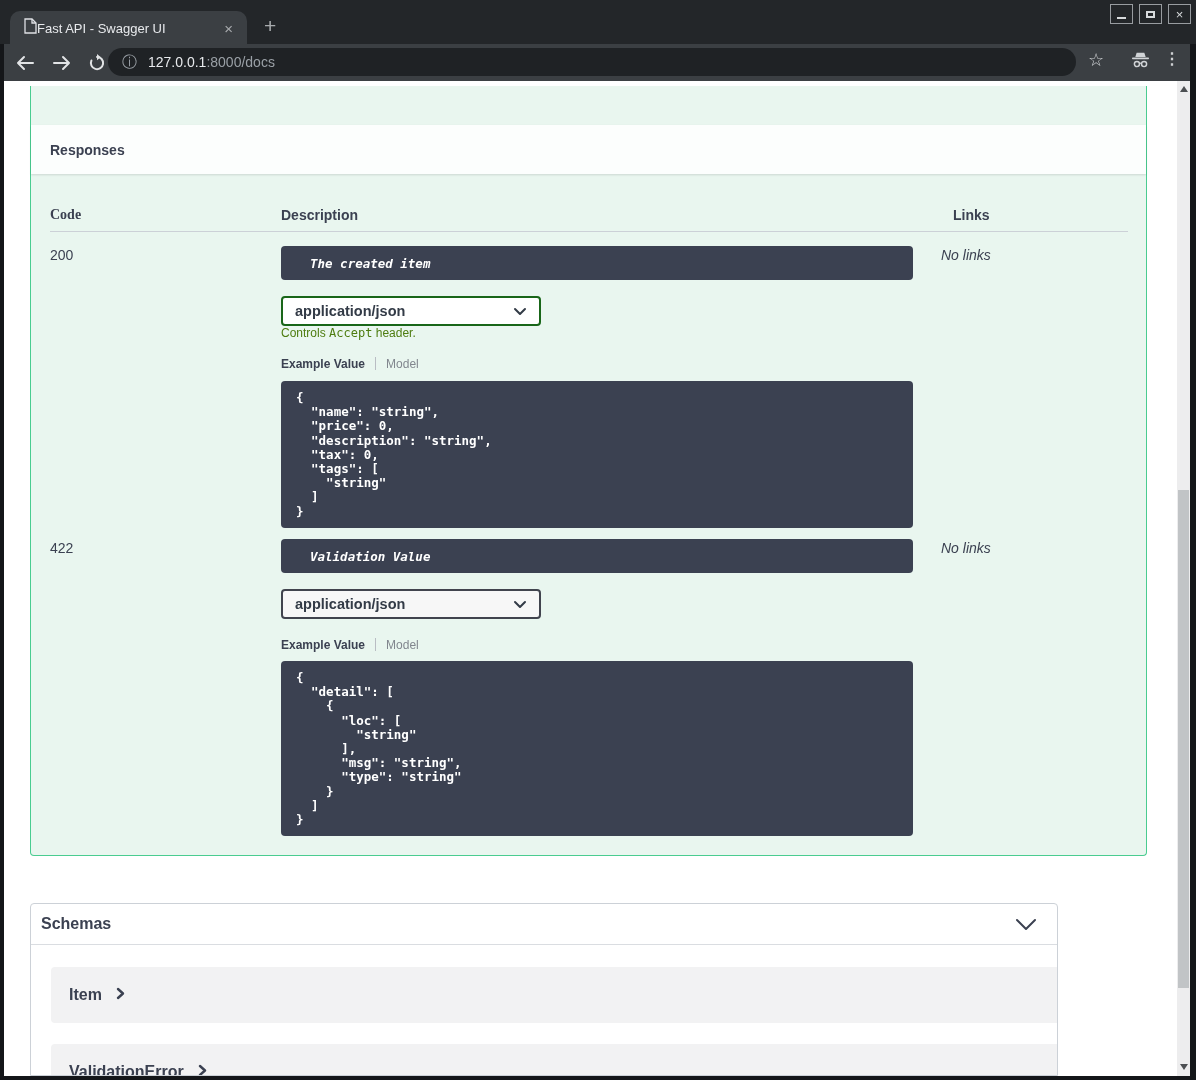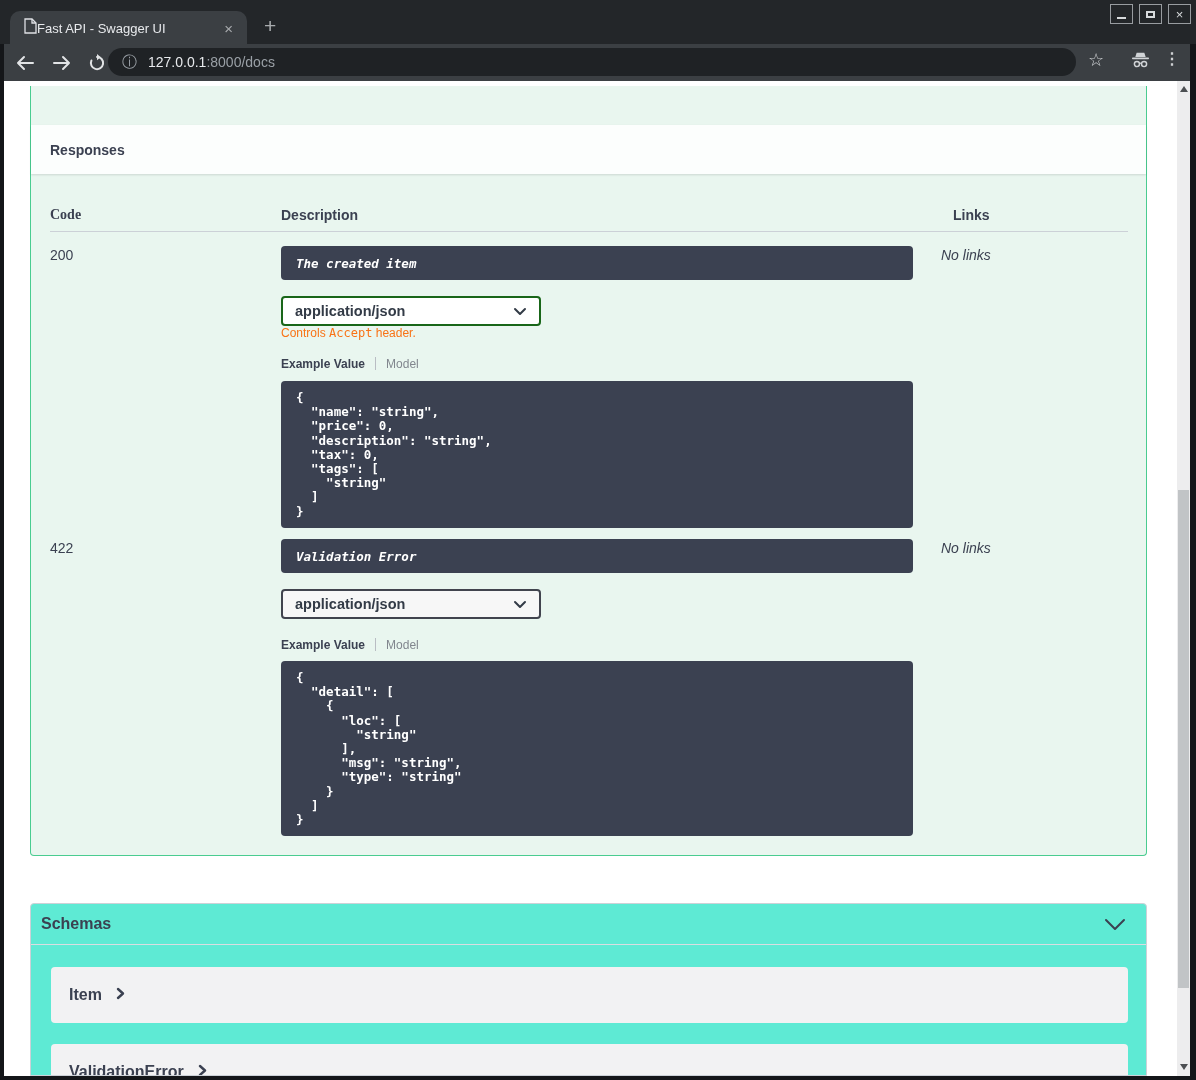--- a/index.html
+++ b/index.html
@@ -57,49 +57,49 @@
   }
   .h-label { font-size:14px; font-weight:bold; color:#3b4151; }
   .col-head { font-size:14px; font-weight:bold; color:#3b4151; }
   .divider { left:50px; top:231px; width:1078px; height:1px; background:#ccd1d7; }
 
   .cell { font-size:14px; color:#3b4151;text-align:right; }
   .nolinks { font-style:italic; }
 
   .desc-box {
     width:632px; height:34px; background:#3b4151; border-radius:4px;
-    color:#fff; display:flex; align-items:center; padding:0 15px;
+    color:#fff; display:flex; align-items:center; padding:0 29px;
     font-family:"DejaVu Sans Mono","Liberation Mono",monospace;
     font-size:12.5px; font-style:italic; font-weight:bold;
   }
   .select {
     width:260px; height:30px; background:#f7f7f7; border-radius:4px;
     display:flex; align-items:center; padding:0 12px; cursor:pointer;
   }
   .select-green { border:2px solid #196619; background:#fff; }
   .select-dark  { border:2px solid #41444e; }
   .select-label { flex:1; font-size:14.5px; font-weight:bold; color:#333b47; }
-  .accept-note { font-size:12px; color:#f97316; }
+  .accept-note { font-size:12px; color:#4d7c0f; }
   .accept-note .mono { font-family:"DejaVu Sans Mono","Liberation Mono",monospace; font-size:12px; }
   .tabs { display:flex; font-size:12px; }
   .tab-example { font-weight:bold; color:#3b4151; }
   .tab-sep { width:1px; height:13px; background:#b9bdc3; margin:0 10px; }
   .tab-model { color:#81868e; }
   .code-block {
     width:632px; background:#3b4151; border-radius:4px; padding:10px 15px;
     color:#ffffff;
   }
   .code-block pre {
     font-family:"DejaVu Sans Mono","Liberation Mono",monospace;
     font-size:12.5px; font-weight:bold; line-height:14.2px; white-space:pre; color:#fff;
   }
 
   
   .schemas-card {
-    left:30px; top:903px; width:1117px; height:173px; background:#5eead4;
+    left:30px; top:903px; width:1028px; height:173px; background:#ffffff;
     border:1px solid #ccd1d7; border-radius:4px 4px 0 0; overflow:hidden;
   }
   .schemas-head {
     position:absolute; left:0; top:0; width:100%; height:41px;
     border-bottom:1px solid #dadde1; display:flex; align-items:center; padding-left:10px;
   }
   .schemas-title { font-size:16px; font-weight:bold; color:#3b4151; }
   .schemas-chevron { position:absolute; right:20px; top:14px; }
   .model-box {
     position:absolute; left:20px; width:1077px; height:56px; background:#f2f2f3;
@@ -230,21 +230,21 @@
   "description": "string",
   "tax": 0,
   "tags": [
     "string"
   ]
 }</pre>
 </div>
 
 <span class="abs cell" style="left:50px; top:540px;">422</span>
 <div class="abs desc-box" style="left:281px; top:539px;">
-  <span>Validation Error</span>
+  <span>Validation Value</span>
 </div>
 <span class="abs cell nolinks" style="left:941px; top:540px;">No links</span>
 
 <div class="abs select select-dark" style="left:281px; top:589px;">
   <span class="select-label">application/json</span>
   <span>
     <svg width="14" height="9" viewBox="0 0 14 9" fill="none" stroke="#333b47" stroke-width="2" stroke-linecap="round" stroke-linejoin="round">
         <path d="M2 2 l5 5 5-5"></path>
       </svg>
   </span>

